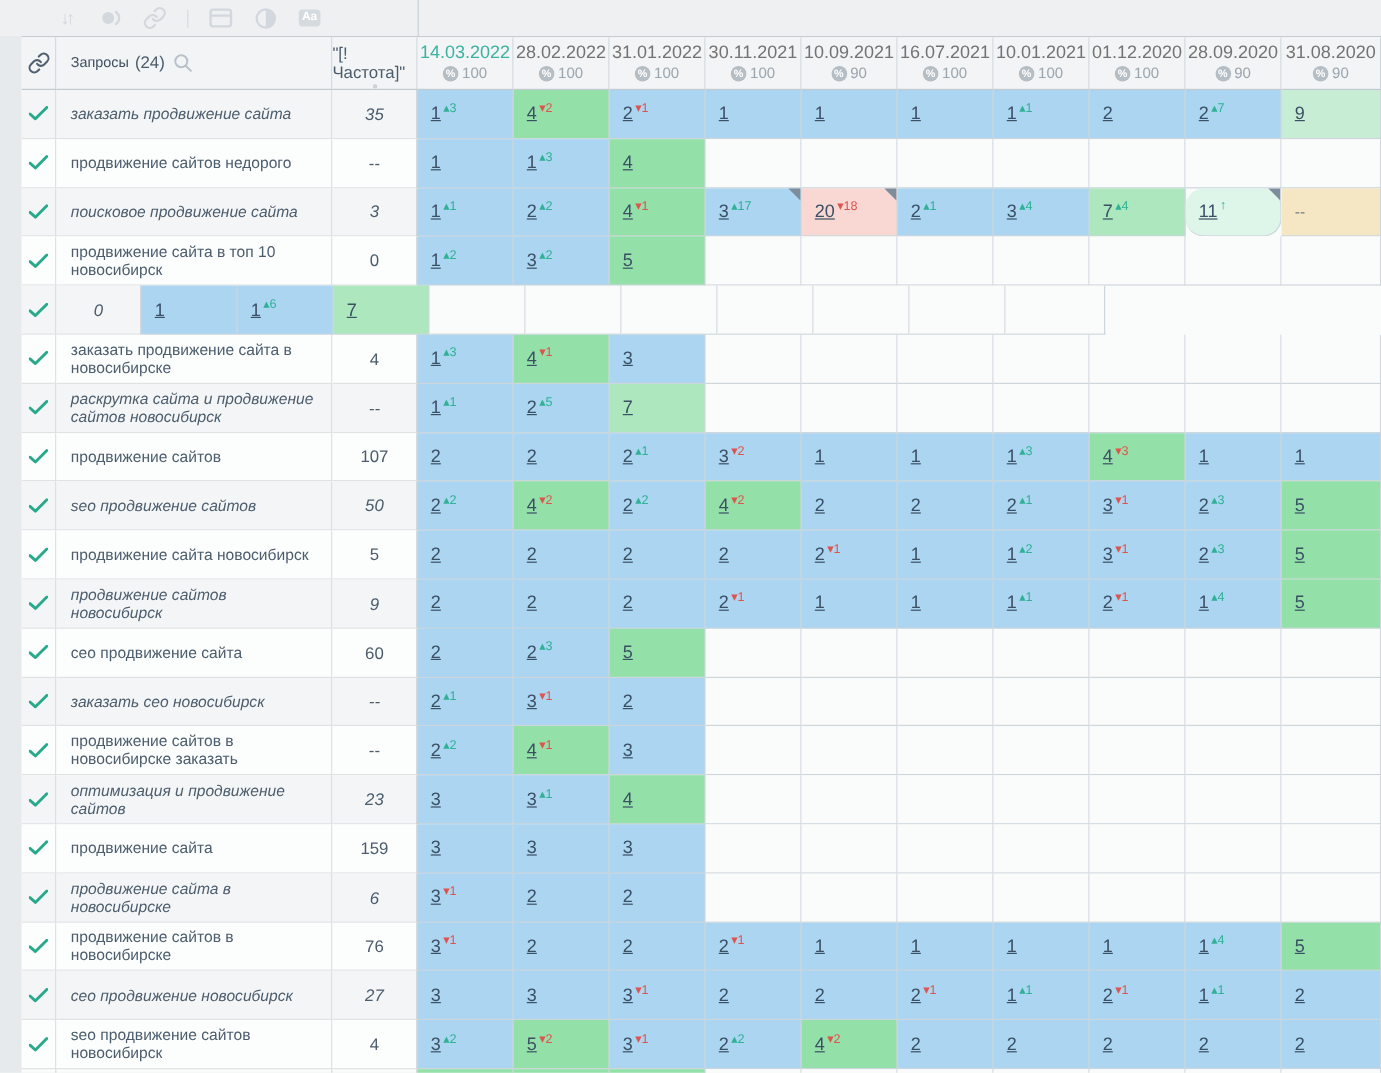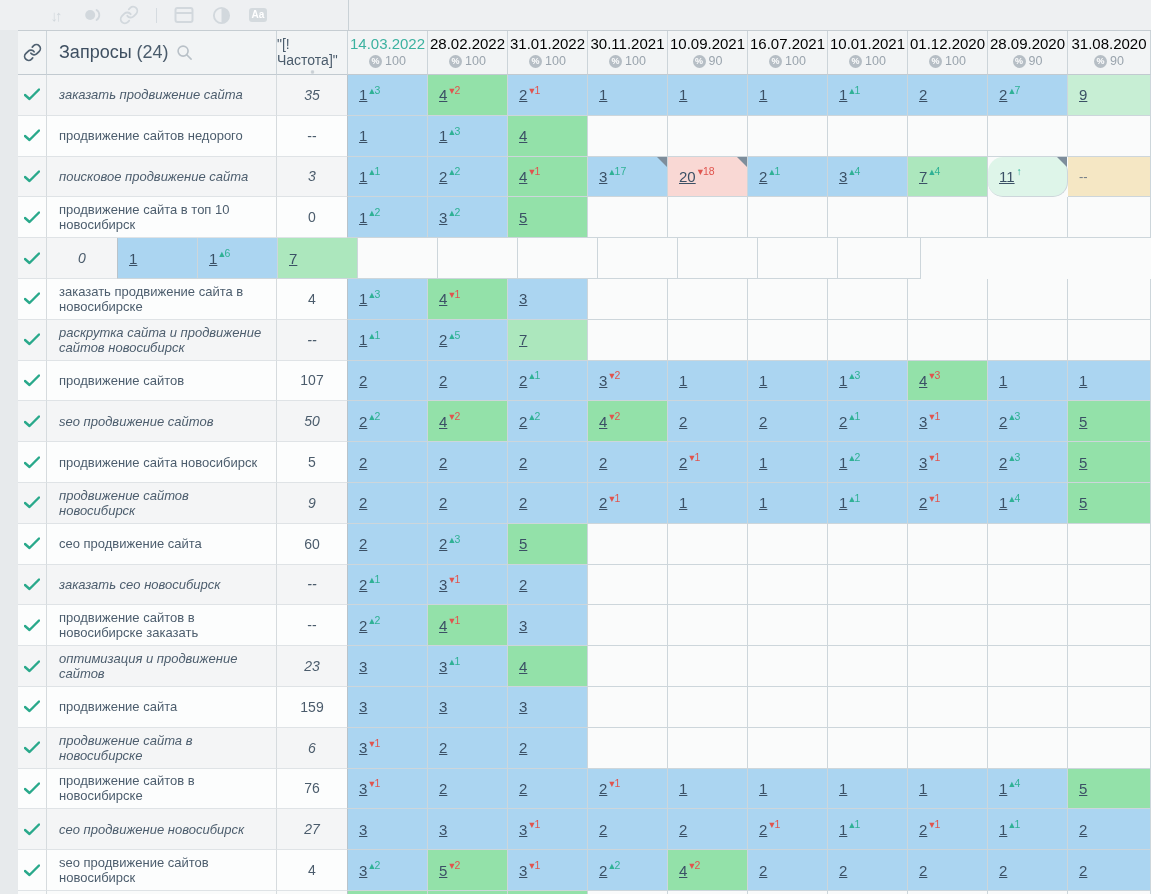--- a/index.html
+++ b/index.html
@@ -20,27 +20,27 @@
   .cell{box-sizing:border-box;border-right:1px solid #cdd6db;border-bottom:1px solid #cdd6db;position:relative;flex:none;}
   .c-check{width:29px;display:flex;align-items:center;justify-content:center;}
   .c-kw{width:230px;}
   .c-freq{width:71px;display:flex;align-items:center;justify-content:center;border-right:1px solid #b9c3ca;}
   .c-date{width:80px;}
   .c-date.last{width:83px;}
   
   .hrow{height:44px;}
   .hrow .cell{background:#f2f4f5;border-bottom:1px solid #c2cad0;border-right:1px solid #ccd4d9;}
   .qhead{display:flex;align-items:center;padding-left:16px;}
-  .qlabel{font-size:18px;color:#3e4f61;}
-  .qcount{font-size:18px;color:#4a5b6b;margin-left:5px;}
+  .qlabel{font-size:12px;color:#3e4f61;}
+  .qcount{font-size:14px;color:#4a5b6b;margin-left:5px;}
   .qhead svg{margin-left:7px;}
   .fhead{display:flex;flex-direction:column;align-items:center;justify-content:flex-start;padding-top:5px;}
   .flabel{font-size:12.5px;color:#44566a;}
   .c-date.hcell{display:flex;flex-direction:column;align-items:center;padding-top:4px;}
-  .hdate{font-size:15px;color:#000000;text-decoration:none;cursor:pointer;}
+  .hdate{font-size:15px;color:#737373;text-decoration:none;cursor:pointer;}
   .hcell.active .hdate{color:#3cb2a0;}
   .score{display:flex;align-items:center;margin-top:2px;font-size:12.5px;color:#9aa4ad;}
   .pct{display:inline-flex;width:13px;height:13px;border-radius:50%;background:#b6bec5;color:#fff;
        font-size:9px;font-weight:bold;align-items:center;justify-content:center;margin-right:3px;}
   
   .brow{height:40.8px;}
   .brow .c-check,.brow .c-kw,.brow .c-freq{border-bottom:1px solid #dfe3e6;border-right-color:#d6dbde;}
   .brow .c-freq{border-right:1px solid #b9c3ca;}
   .oddr .c-check,.oddr .c-kw,.oddr .c-freq{background:#f4f5f6;font-style:italic;}
   .even .c-check,.even .c-kw,.even .c-freq{background:#fcfdfd;}

